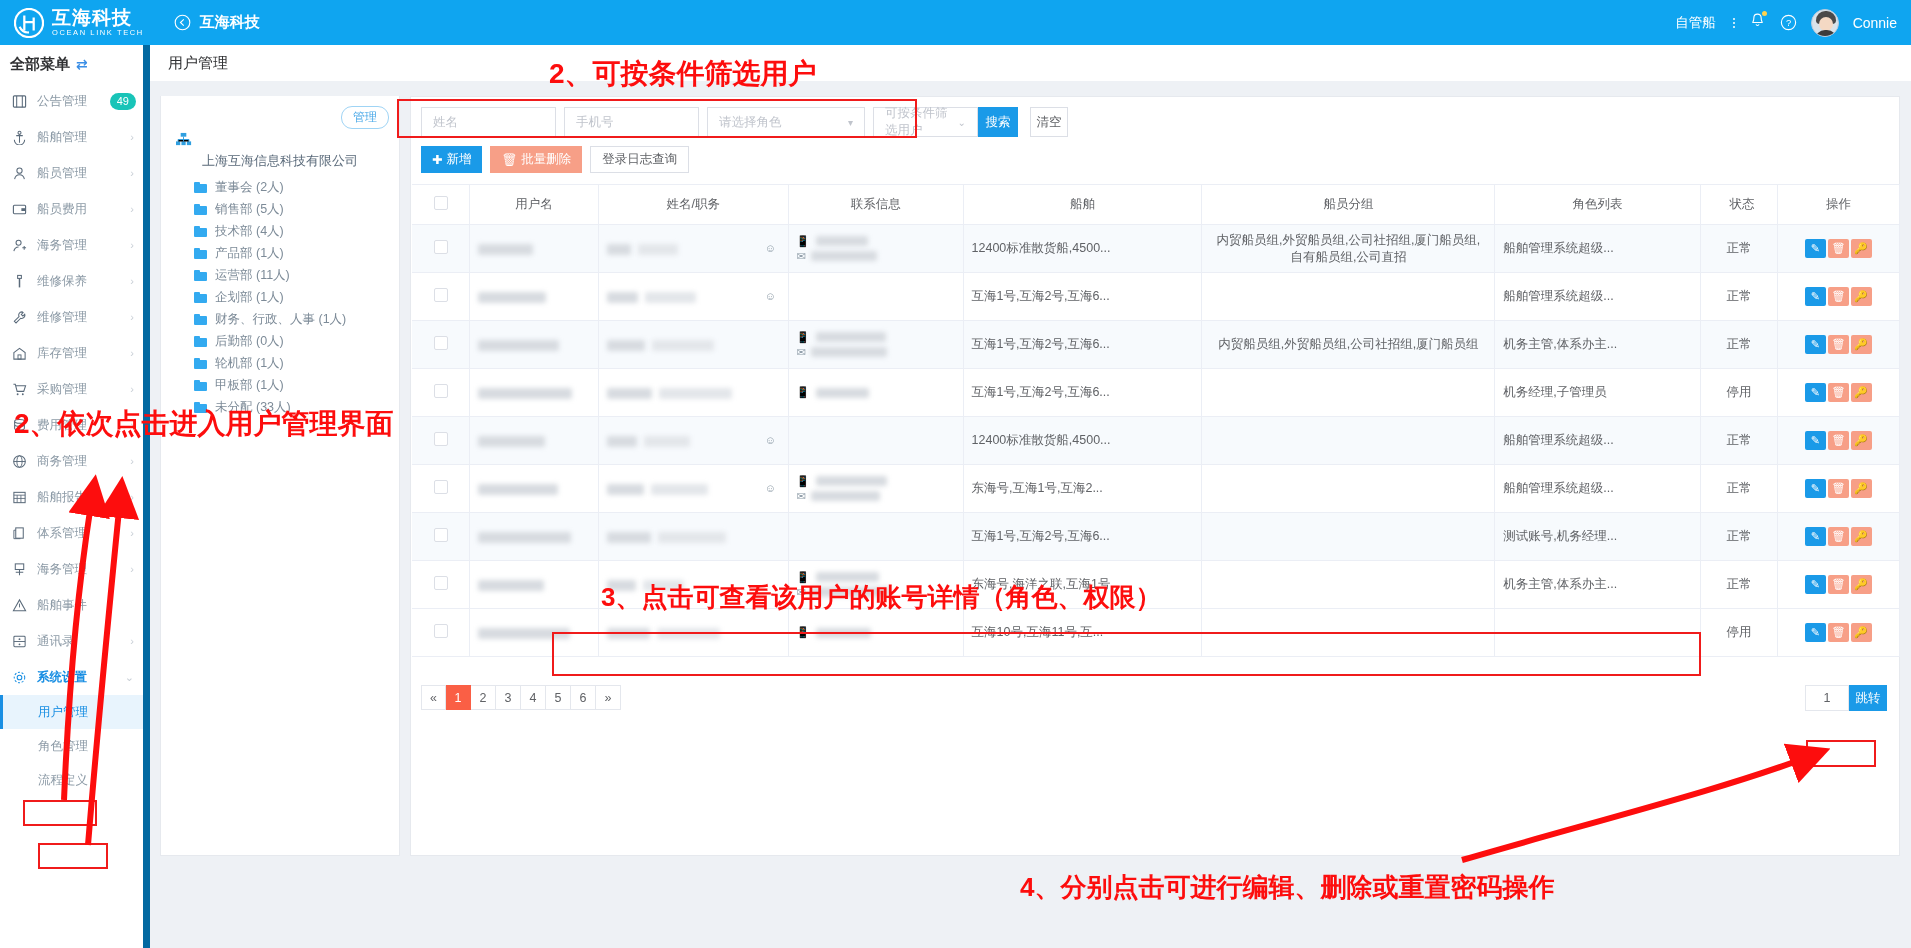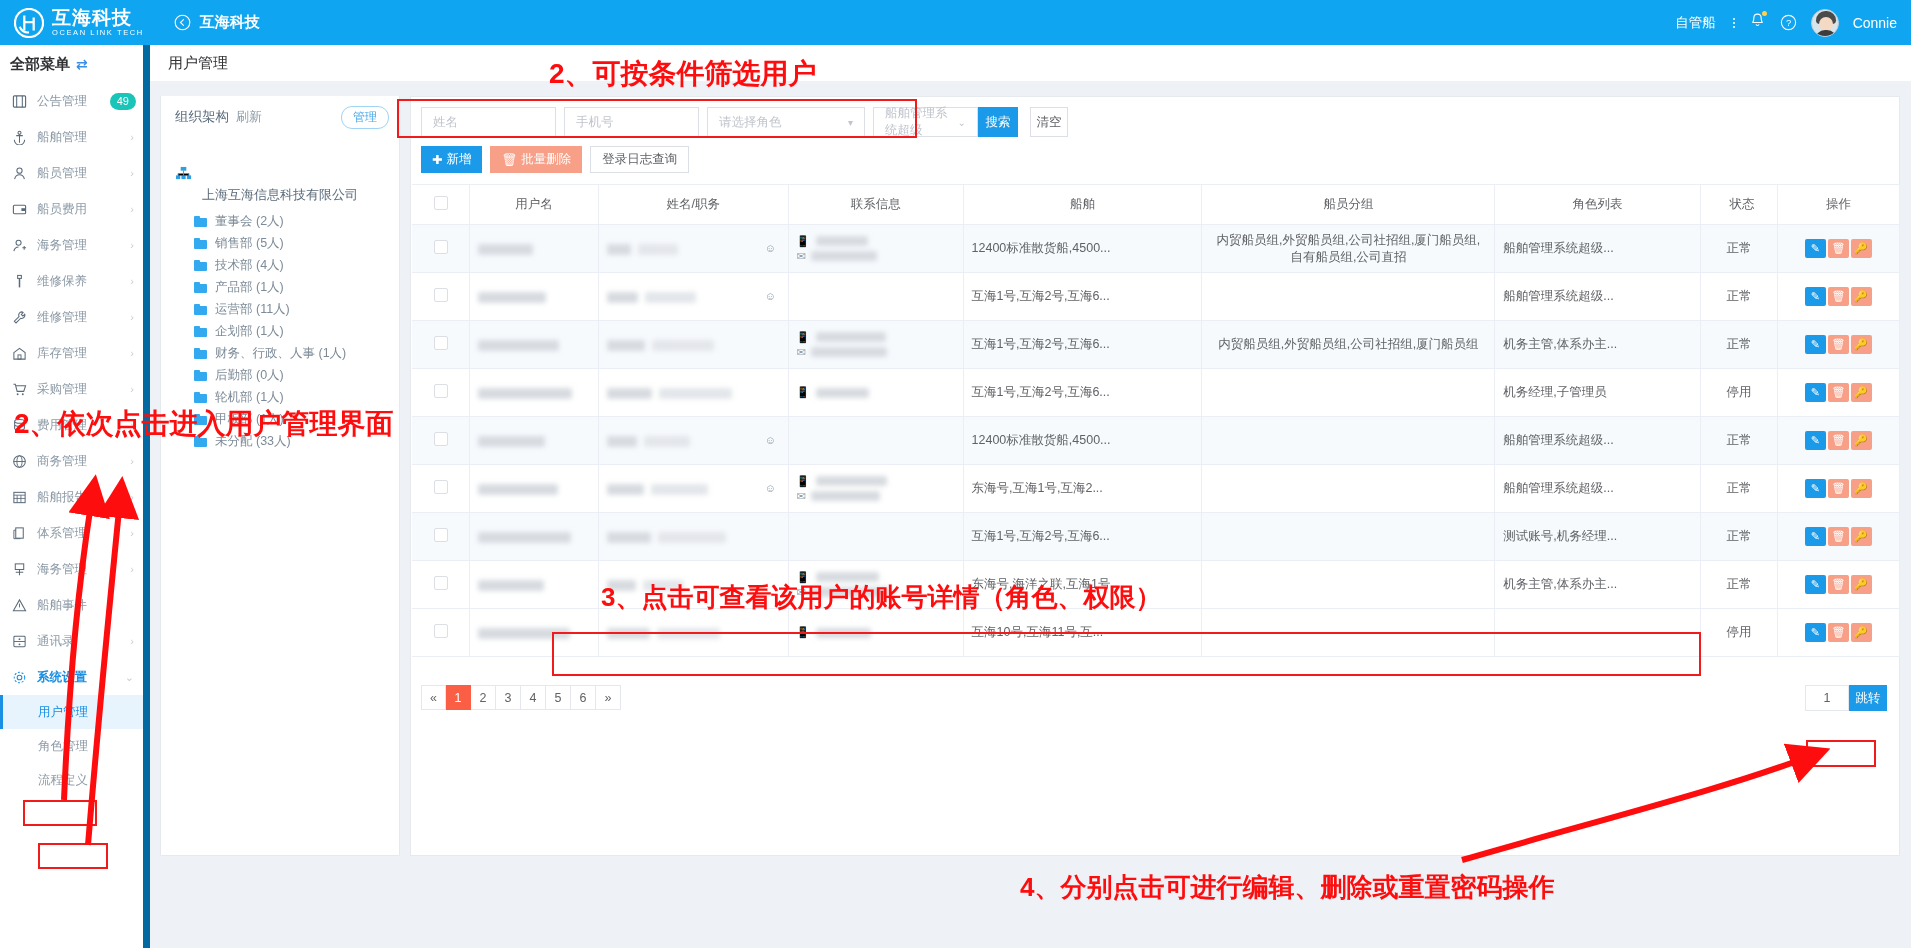--- a/index.html
+++ b/index.html
@@ -471,24 +471,20 @@
   </div>
   <div class="sub">
     <span>流程定义</span>
   </div>
 </div>
 
 <div class="page-title">用户管理</div>
 <div class="content"></div>
 
 <div class="orgpanel">
-  <div class="org-head">
-    <span class="org-h-t">组织架构</span>
-    <span class="org-h-r">刷新</span>
-  </div>
   <div class="manage-btn">管理</div>
 
   <div class="org-root">
     <svg width="17" height="15" viewBox="0 0 18 16">
       <rect x="6" y="1" width="6" height="4" fill="#2f9fe0"></rect>
       <rect x="1" y="10" width="4.5" height="4" fill="#2f9fe0"></rect>
       <rect x="6.8" y="10" width="4.5" height="4" fill="#2f9fe0"></rect>
       <rect x="12.6" y="10" width="4.5" height="4" fill="#2f9fe0"></rect>
       <path d="M9 5v3M3.2 10V8h11.6v2M9 8v2" stroke="#2f9fe0" stroke-width="1"></path>
     </svg>
@@ -544,21 +540,21 @@
 <div class="mainpanel">
 
   <div class="filterrow">
     <div class="fi w1">姓名</div>
     <div class="fi w2">手机号</div>
     <div class="fi sel">
       <span>请选择角色</span>
       <span class="caret">▾</span>
     </div>
     <div class="fi sel2">
-      <span>船舶管理系统超级</span>
+      <span>可按条件筛选用户</span>
       <span class="caret">⌄</span>
     </div>
     <div class="searchbtn">搜索</div>
     <div class="clearbtn">清空</div>
   </div>
 
   <div class="actionrow">
     <div class="btn blue">
       <span style="margin-right:4px;">✚</span>
       <span>新增</span>

